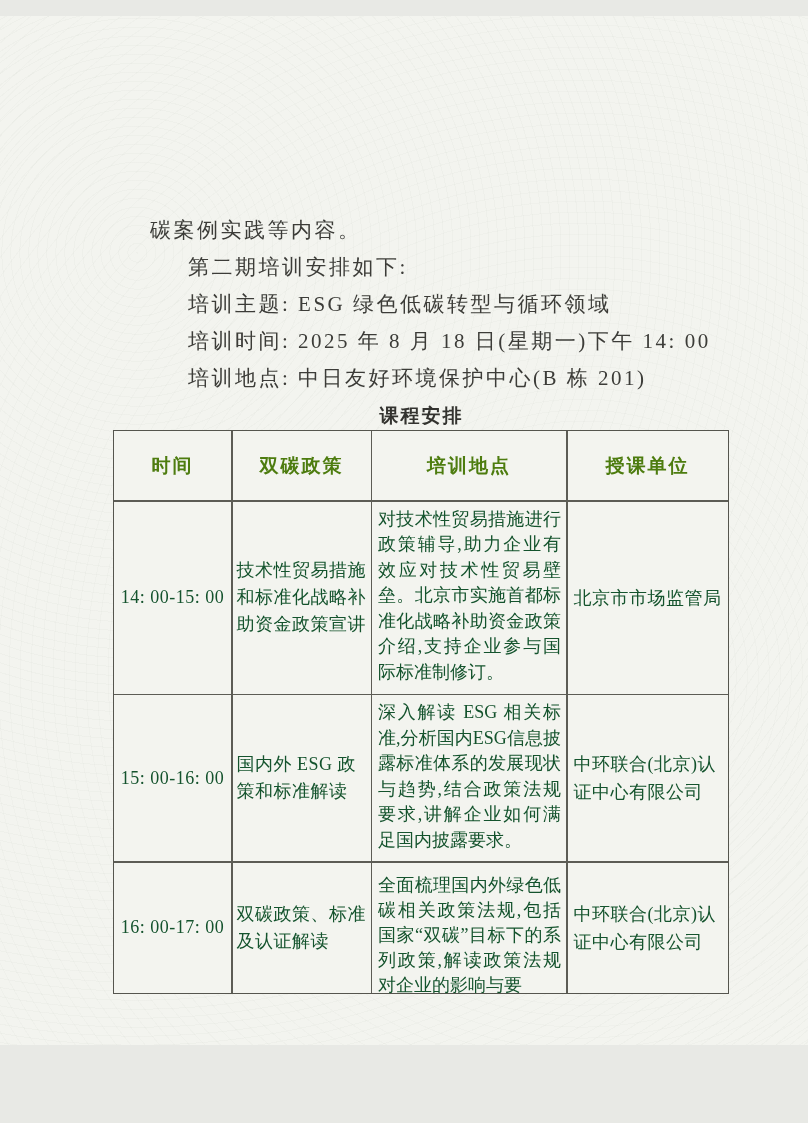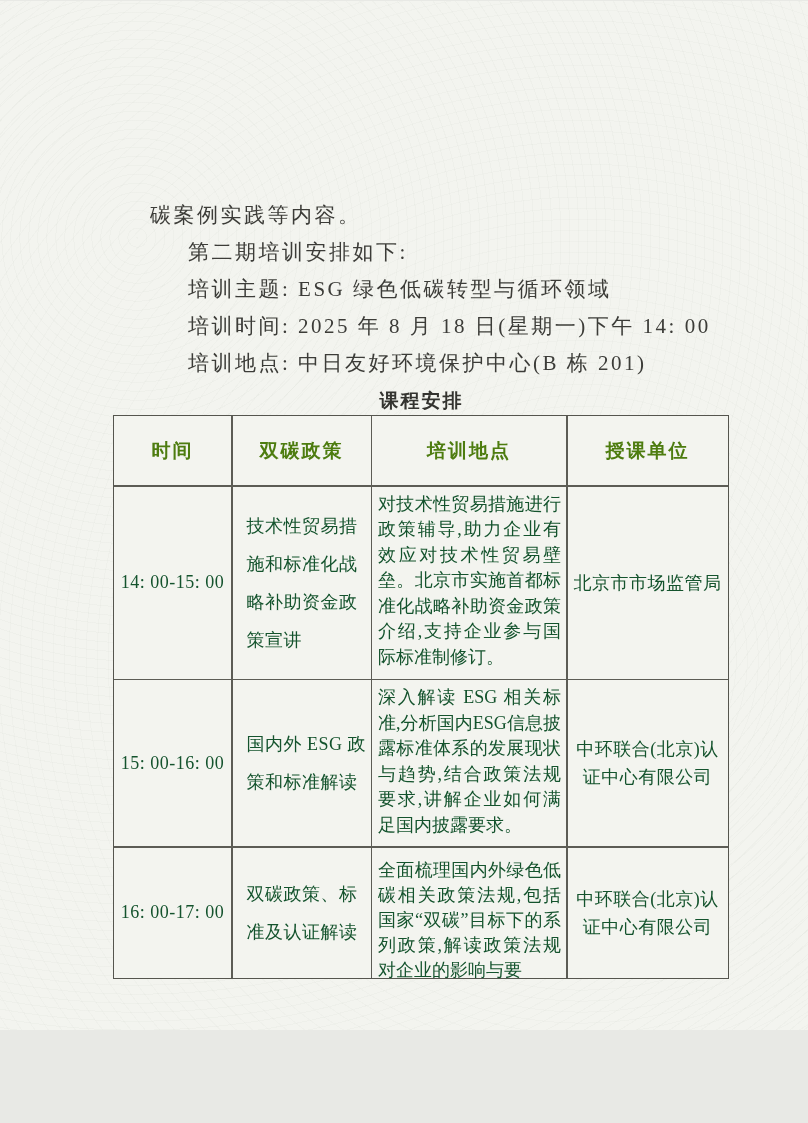--- a/index.html
+++ b/index.html
@@ -2,21 +2,21 @@
 <html lang="zh"><head>
 <meta charset="utf-8">
 <style>
   html, body { margin: 0; padding: 0; }
   body { background: #e8e9e5; }
 
   .page {
     position: relative;
     width: 808px;
     height: 1029px;
-    margin: 1px auto;
+    margin: 16px auto;
     background-color: #f3f4ef;
     background-image:
       repeating-radial-gradient(circle at 17% 23%, rgba(150,162,145,0.05) 0 1px, rgba(0,0,0,0) 1px 9px),
       repeating-radial-gradient(circle at 72% 64%, rgba(140,150,135,0.04) 0 1px, rgba(0,0,0,0) 1px 11px);
     color: #3c3c38;
     font-family: "Liberation Serif", "DejaVu Serif", serif;
     overflow: hidden;
   }
 
   
@@ -70,37 +70,36 @@
     font-size: 19px;
     letter-spacing: 2px;
     color: #4d7c0f;
   }
   .cell.time {
     display: flex; align-items: center; justify-content: center;
     letter-spacing: 0.5px;
   }
   .cell.course {
     display: flex; align-items: center;
-    padding: 0 3px 0 14px;
-    line-height: 38px;
+    padding: 0 3px 0 4px;
+    line-height: 27px;
     letter-spacing: 0.5px;
   }
   .cell.desc {
     padding: 5px 5px 0 6px;
     line-height: 25.5px;
     text-align: justify;
     text-justify: inter-character;
   }
   .cell.desc.tight { line-height: 25px; padding-top: 10px; }
   .cell.unit {
     display: flex; align-items: center;
     padding: 0 6px;
     line-height: 28px;
     letter-spacing: 0.5px;
-    text-align: center;
   }
 
   
   .scan-line {
     position: absolute;
     left: 511px;
     top: 1112px;
     width: 266px;
     height: 3px;
     background: #c9c9c5;

